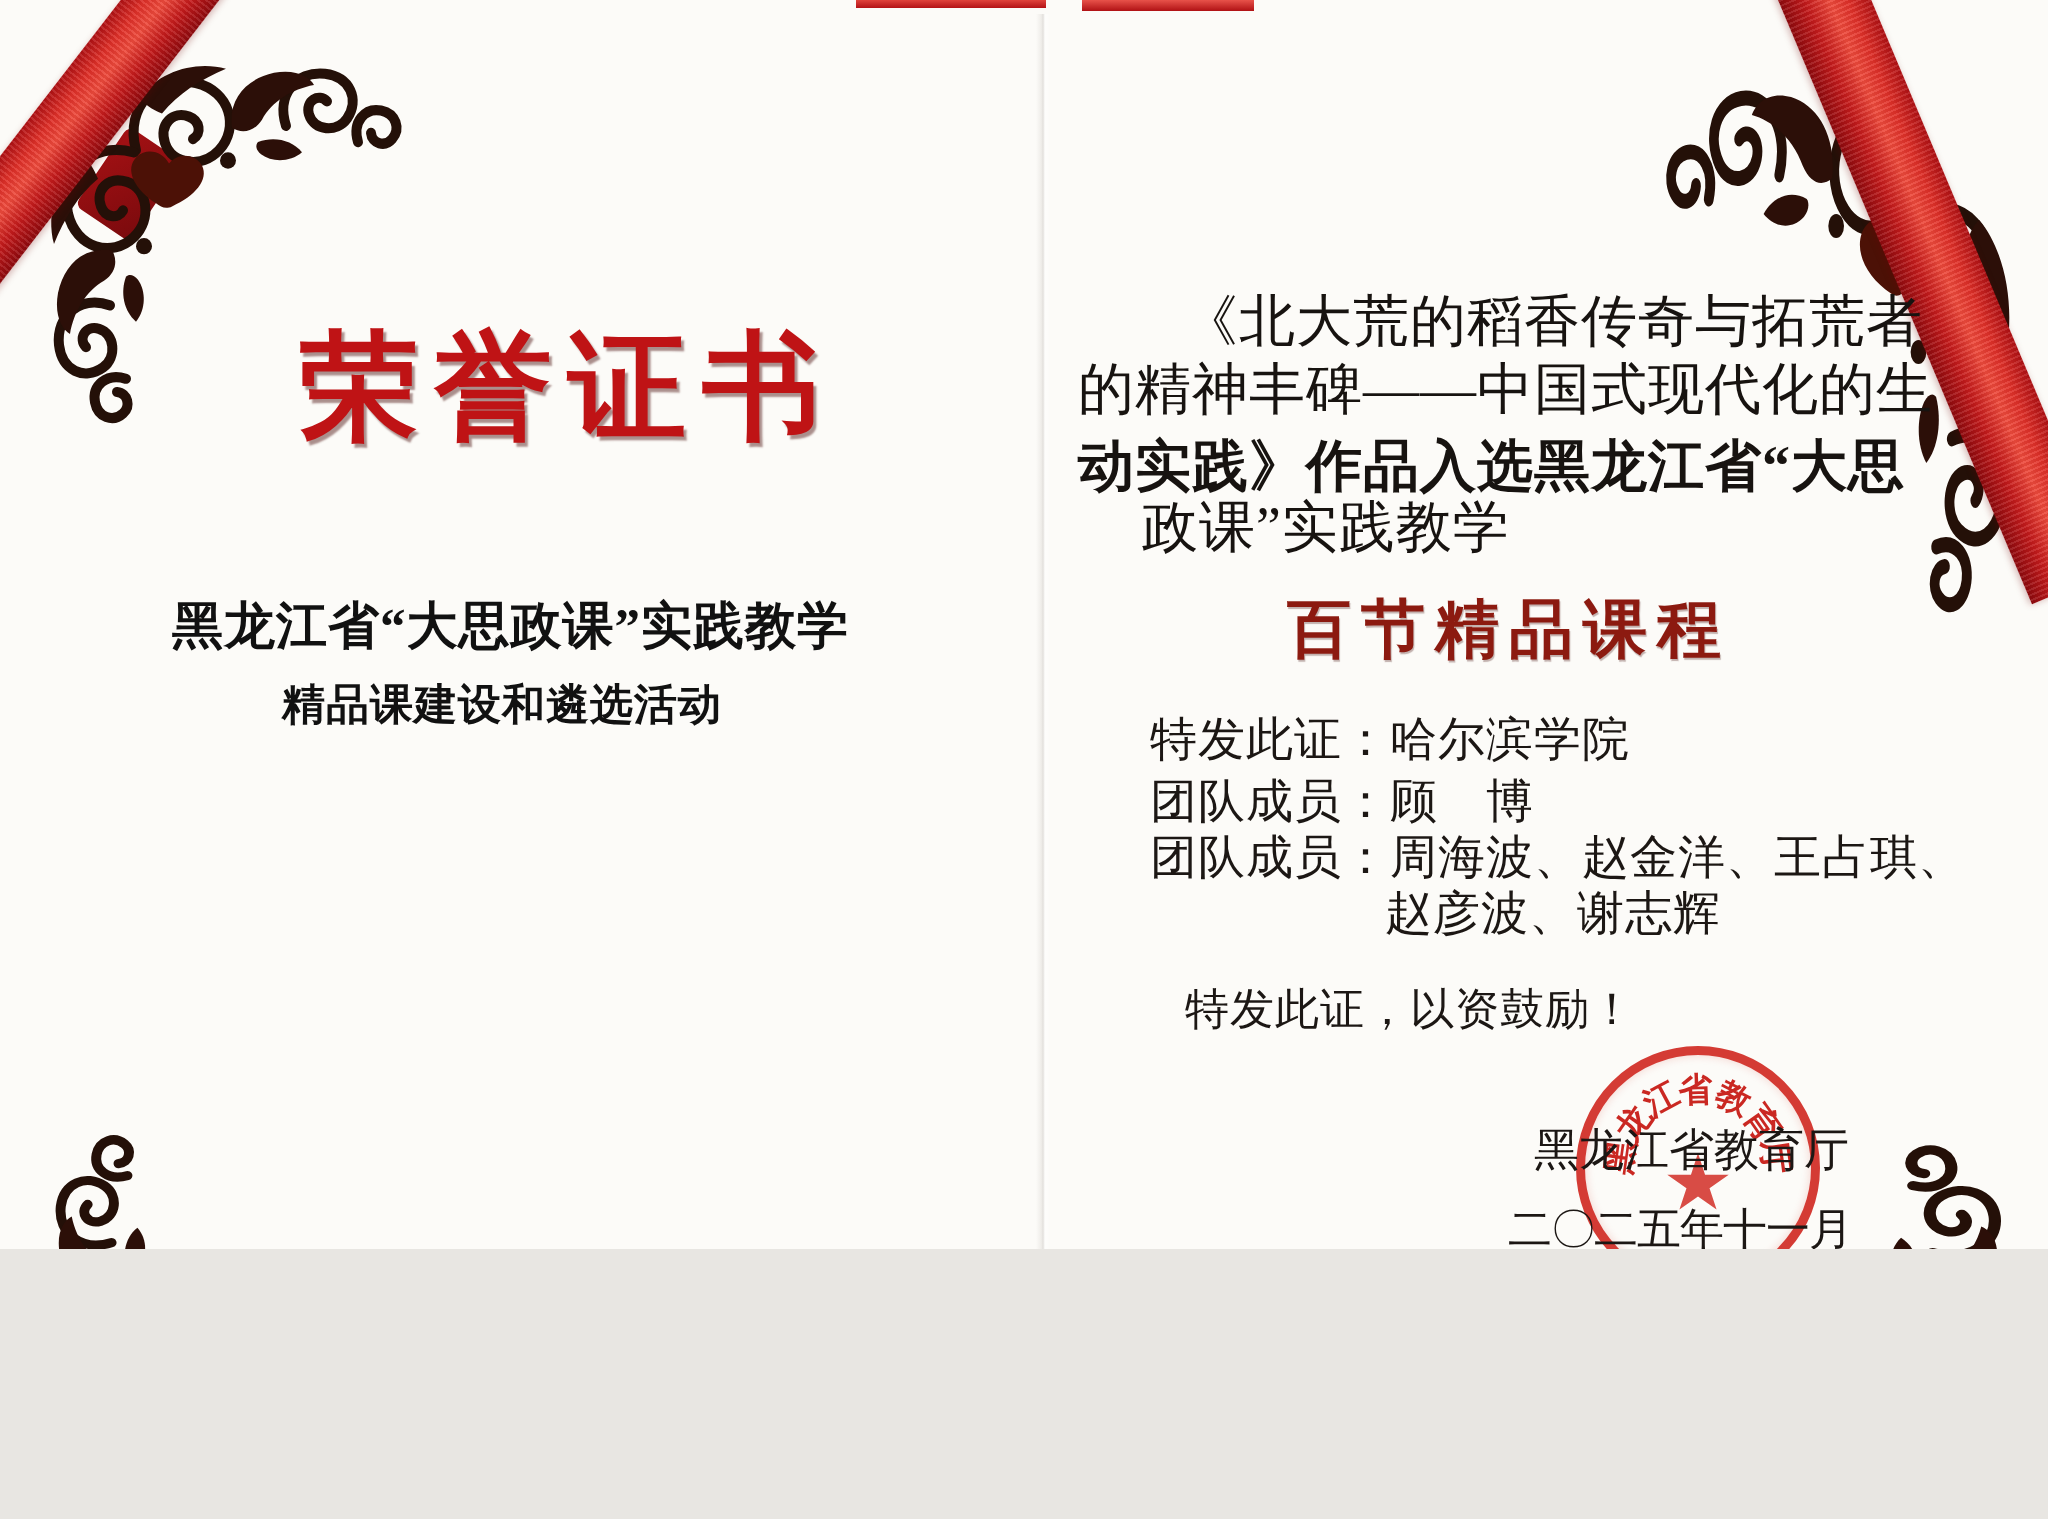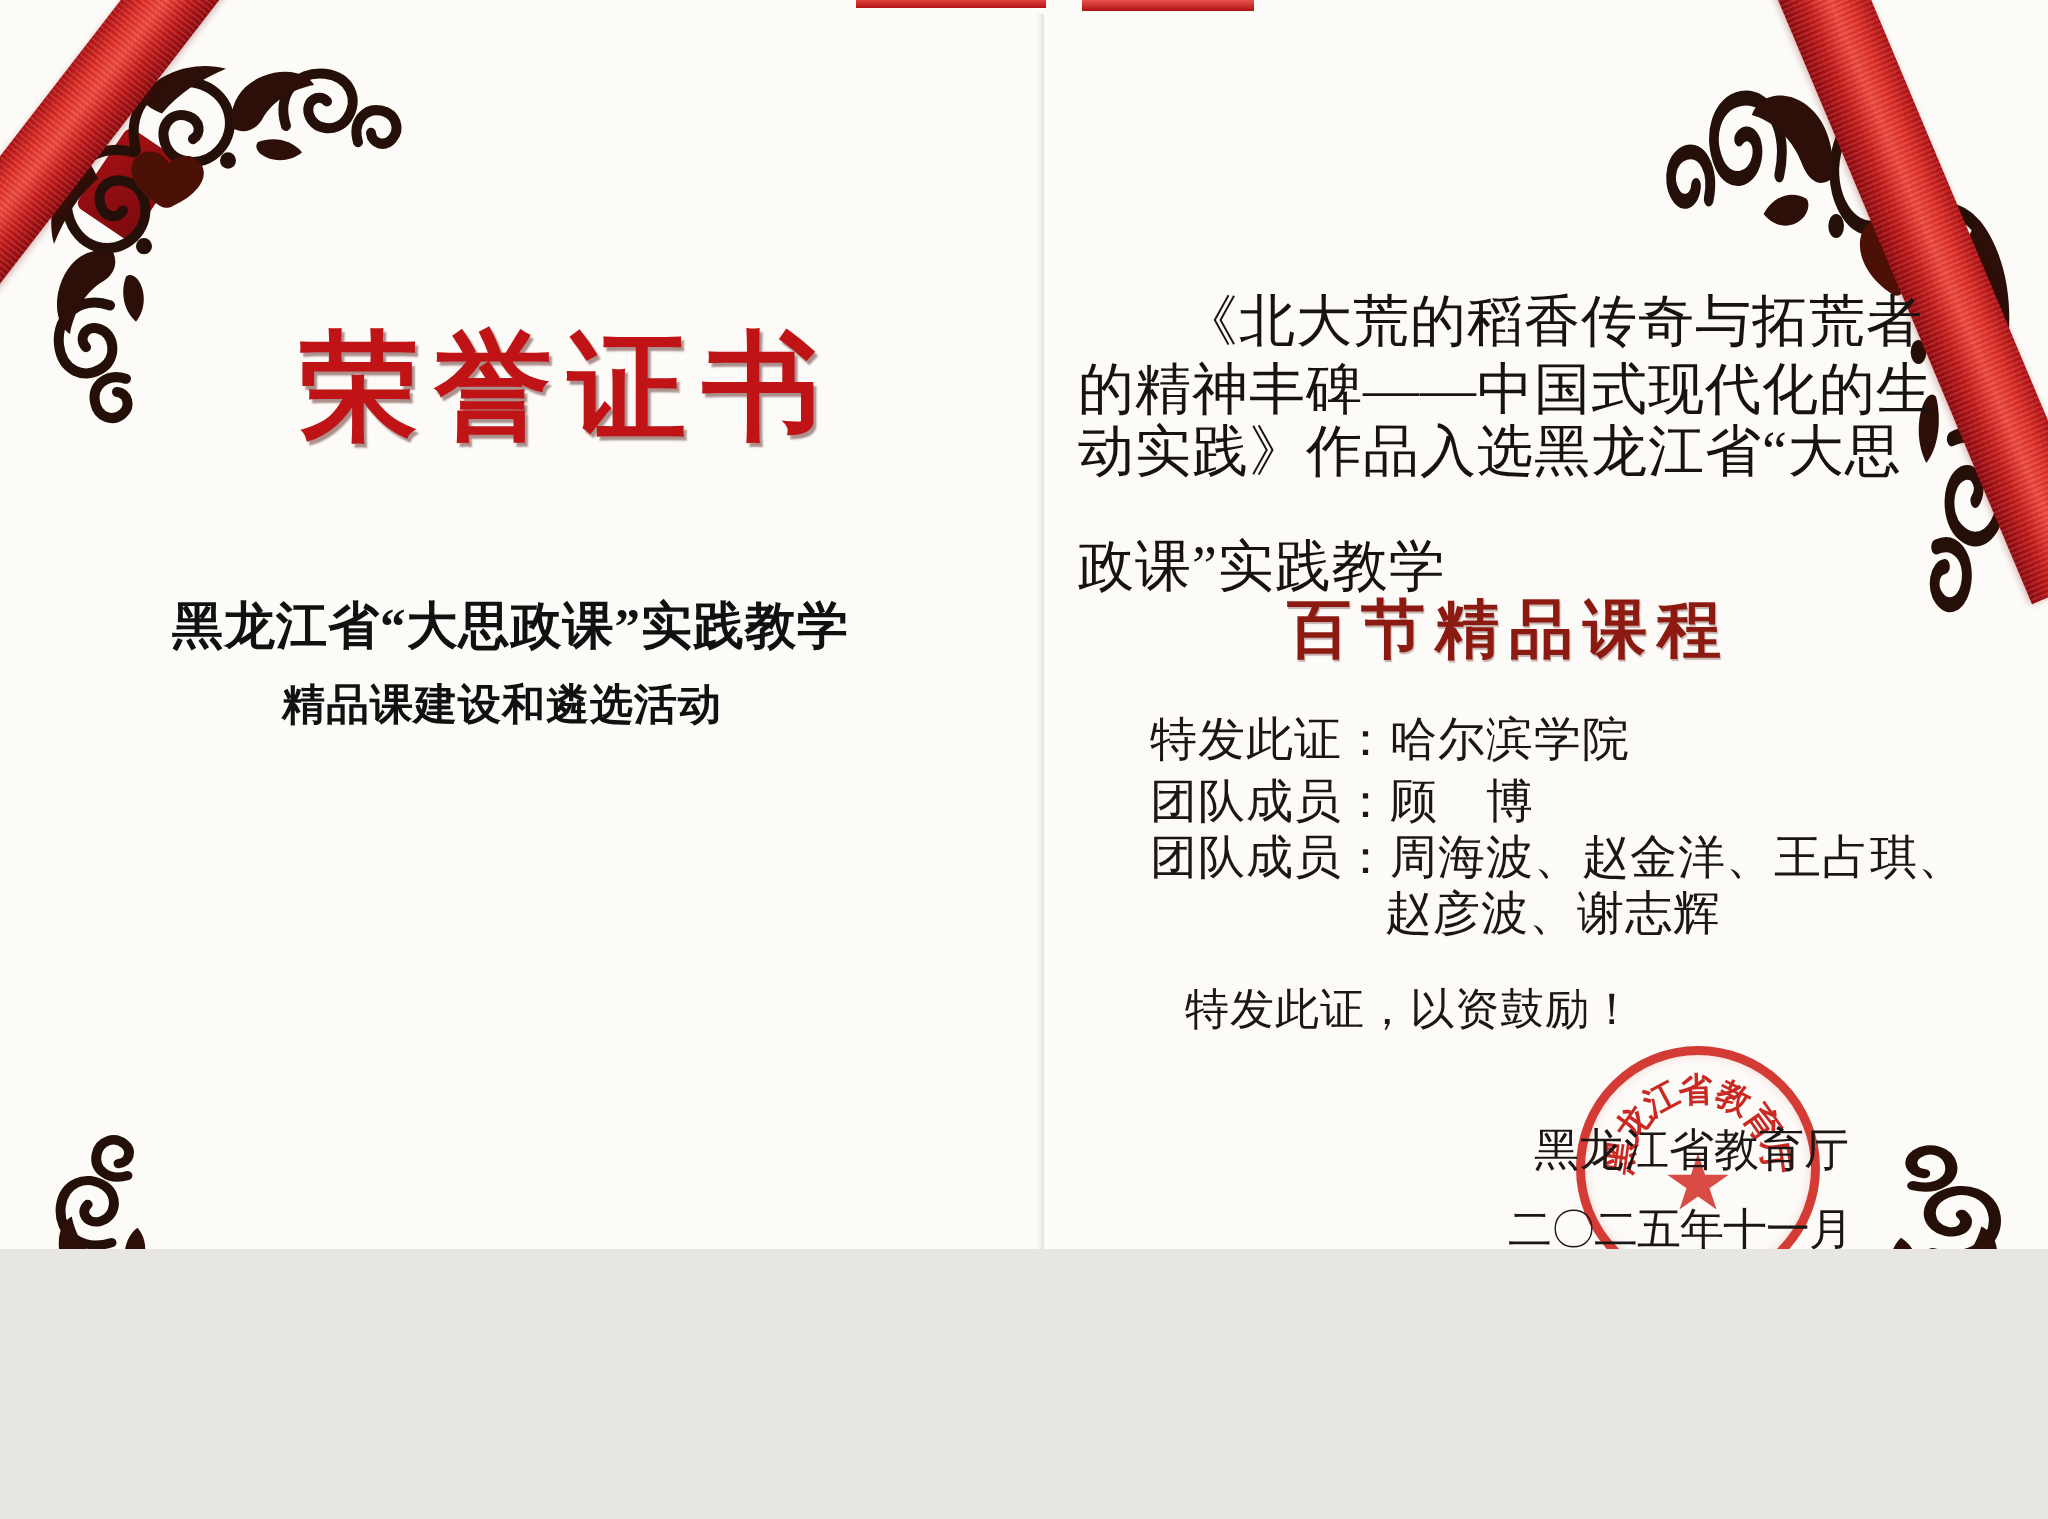--- a/index.html
+++ b/index.html
@@ -39,22 +39,22 @@
          color:#bf1315;text-shadow:3px 4px 2px rgba(70,10,8,.45);z-index:5;white-space:nowrap;}
   .subtitle{position:absolute;font-weight:bold;z-index:5;white-space:nowrap;
             font-family:Liberation Serif, serif;color:#111;}
   .sub1{left:172px;top:592px;font-size:51px;letter-spacing:1px;}
   .sub2{left:282px;top:676px;font-size:43px;letter-spacing:1px;}
 
   
   .body-line{position:absolute;font-size:56px;letter-spacing:1px;z-index:5;white-space:nowrap;color:#171310;}
   .bl1{left:1182px;top:284px;}
   .bl2{left:1078px;top:352px;}
-  .bl3{left:1078px;top:414px;}
-  .bl4{left:1078px;top:490px;margin-top:39px;}
+  .bl3{left:1078px;top:429px;font-weight:bold;}
+  .bl4{left:1142px;top:490px;}
   .award{position:absolute;left:1287px;top:586px;font-size:64px;font-weight:bold;letter-spacing:10px;
          color:#8c1a10;z-index:5;white-space:nowrap;text-shadow:1px 2px 1px rgba(60,8,4,.3);}
   .field{position:absolute;font-size:47px;letter-spacing:1px;z-index:5;white-space:nowrap;}
   .f1{left:1150px;top:708px;}
   .f2{left:1150px;top:770px;}
   .f3{left:1150px;top:826px;}
   .f4{left:1385px;top:882px;}
   .closing{position:absolute;left:1185px;top:980px;font-size:44px;letter-spacing:1px;z-index:5;white-space:nowrap;}
   .issuer{position:absolute;left:1534px;top:1120px;font-size:45px;z-index:5;white-space:nowrap;}
   .date{position:absolute;left:1508px;top:1200px;font-size:44px;letter-spacing:-1px;z-index:5;white-space:nowrap;}

